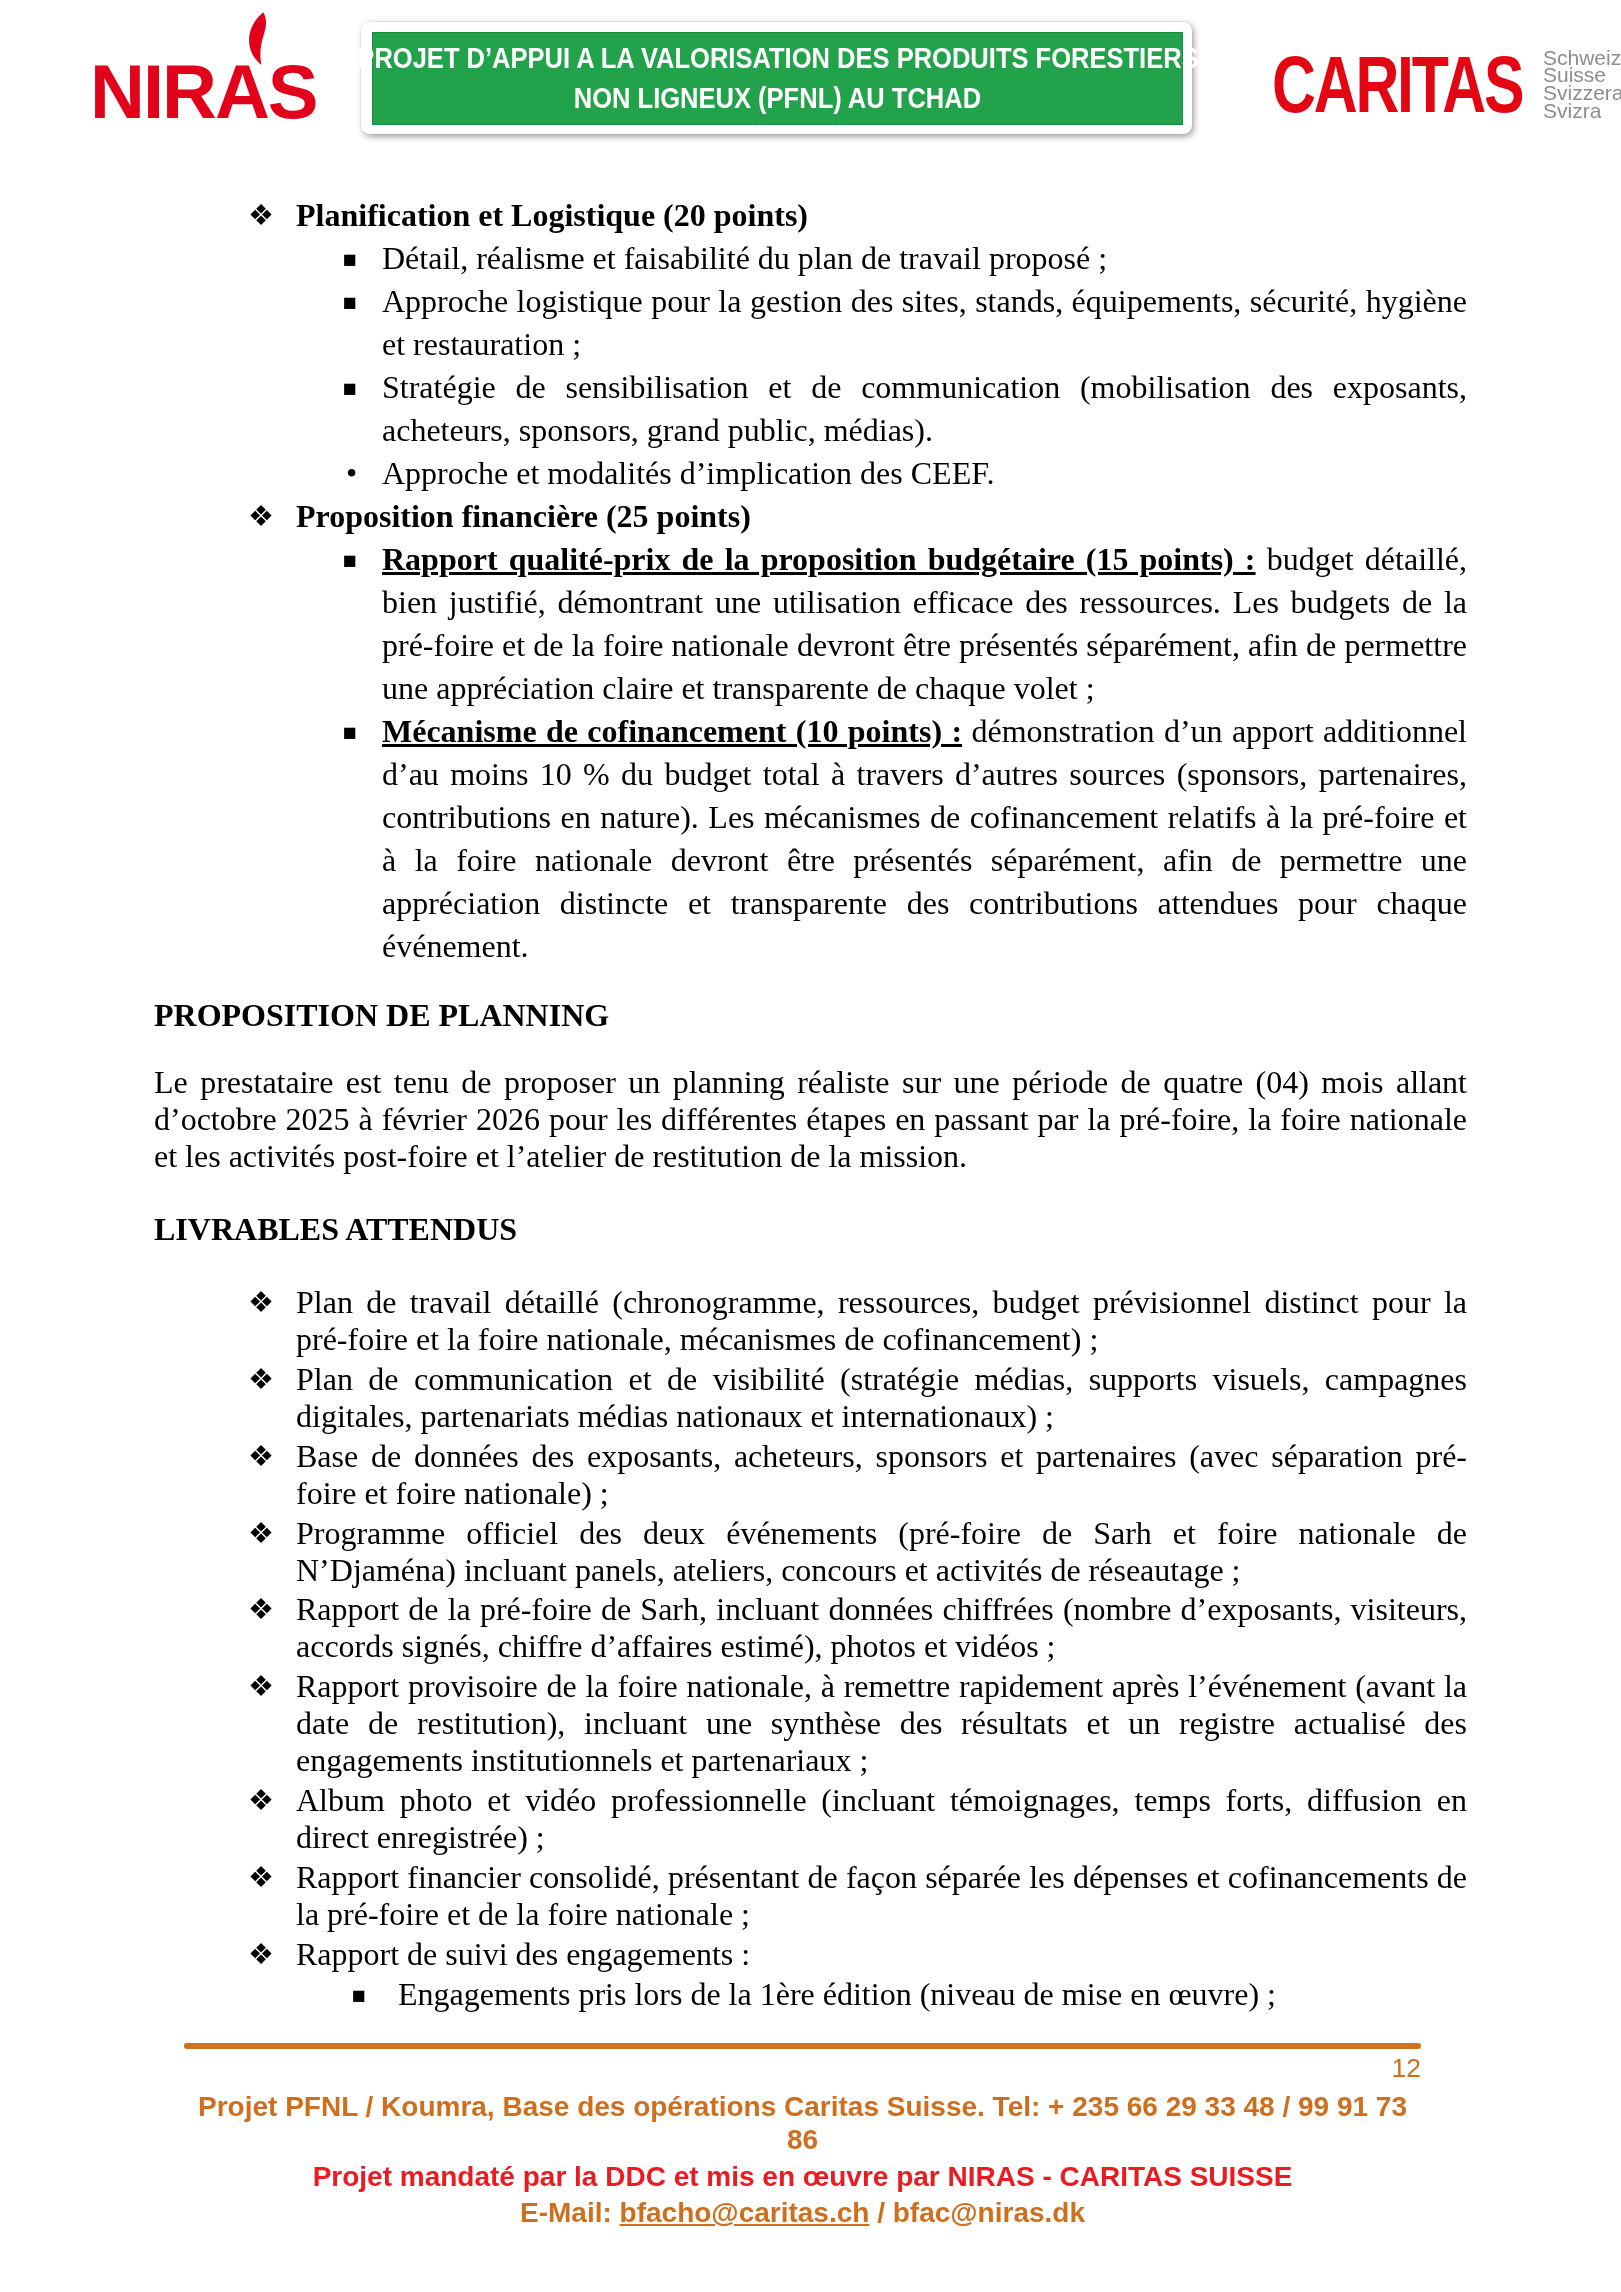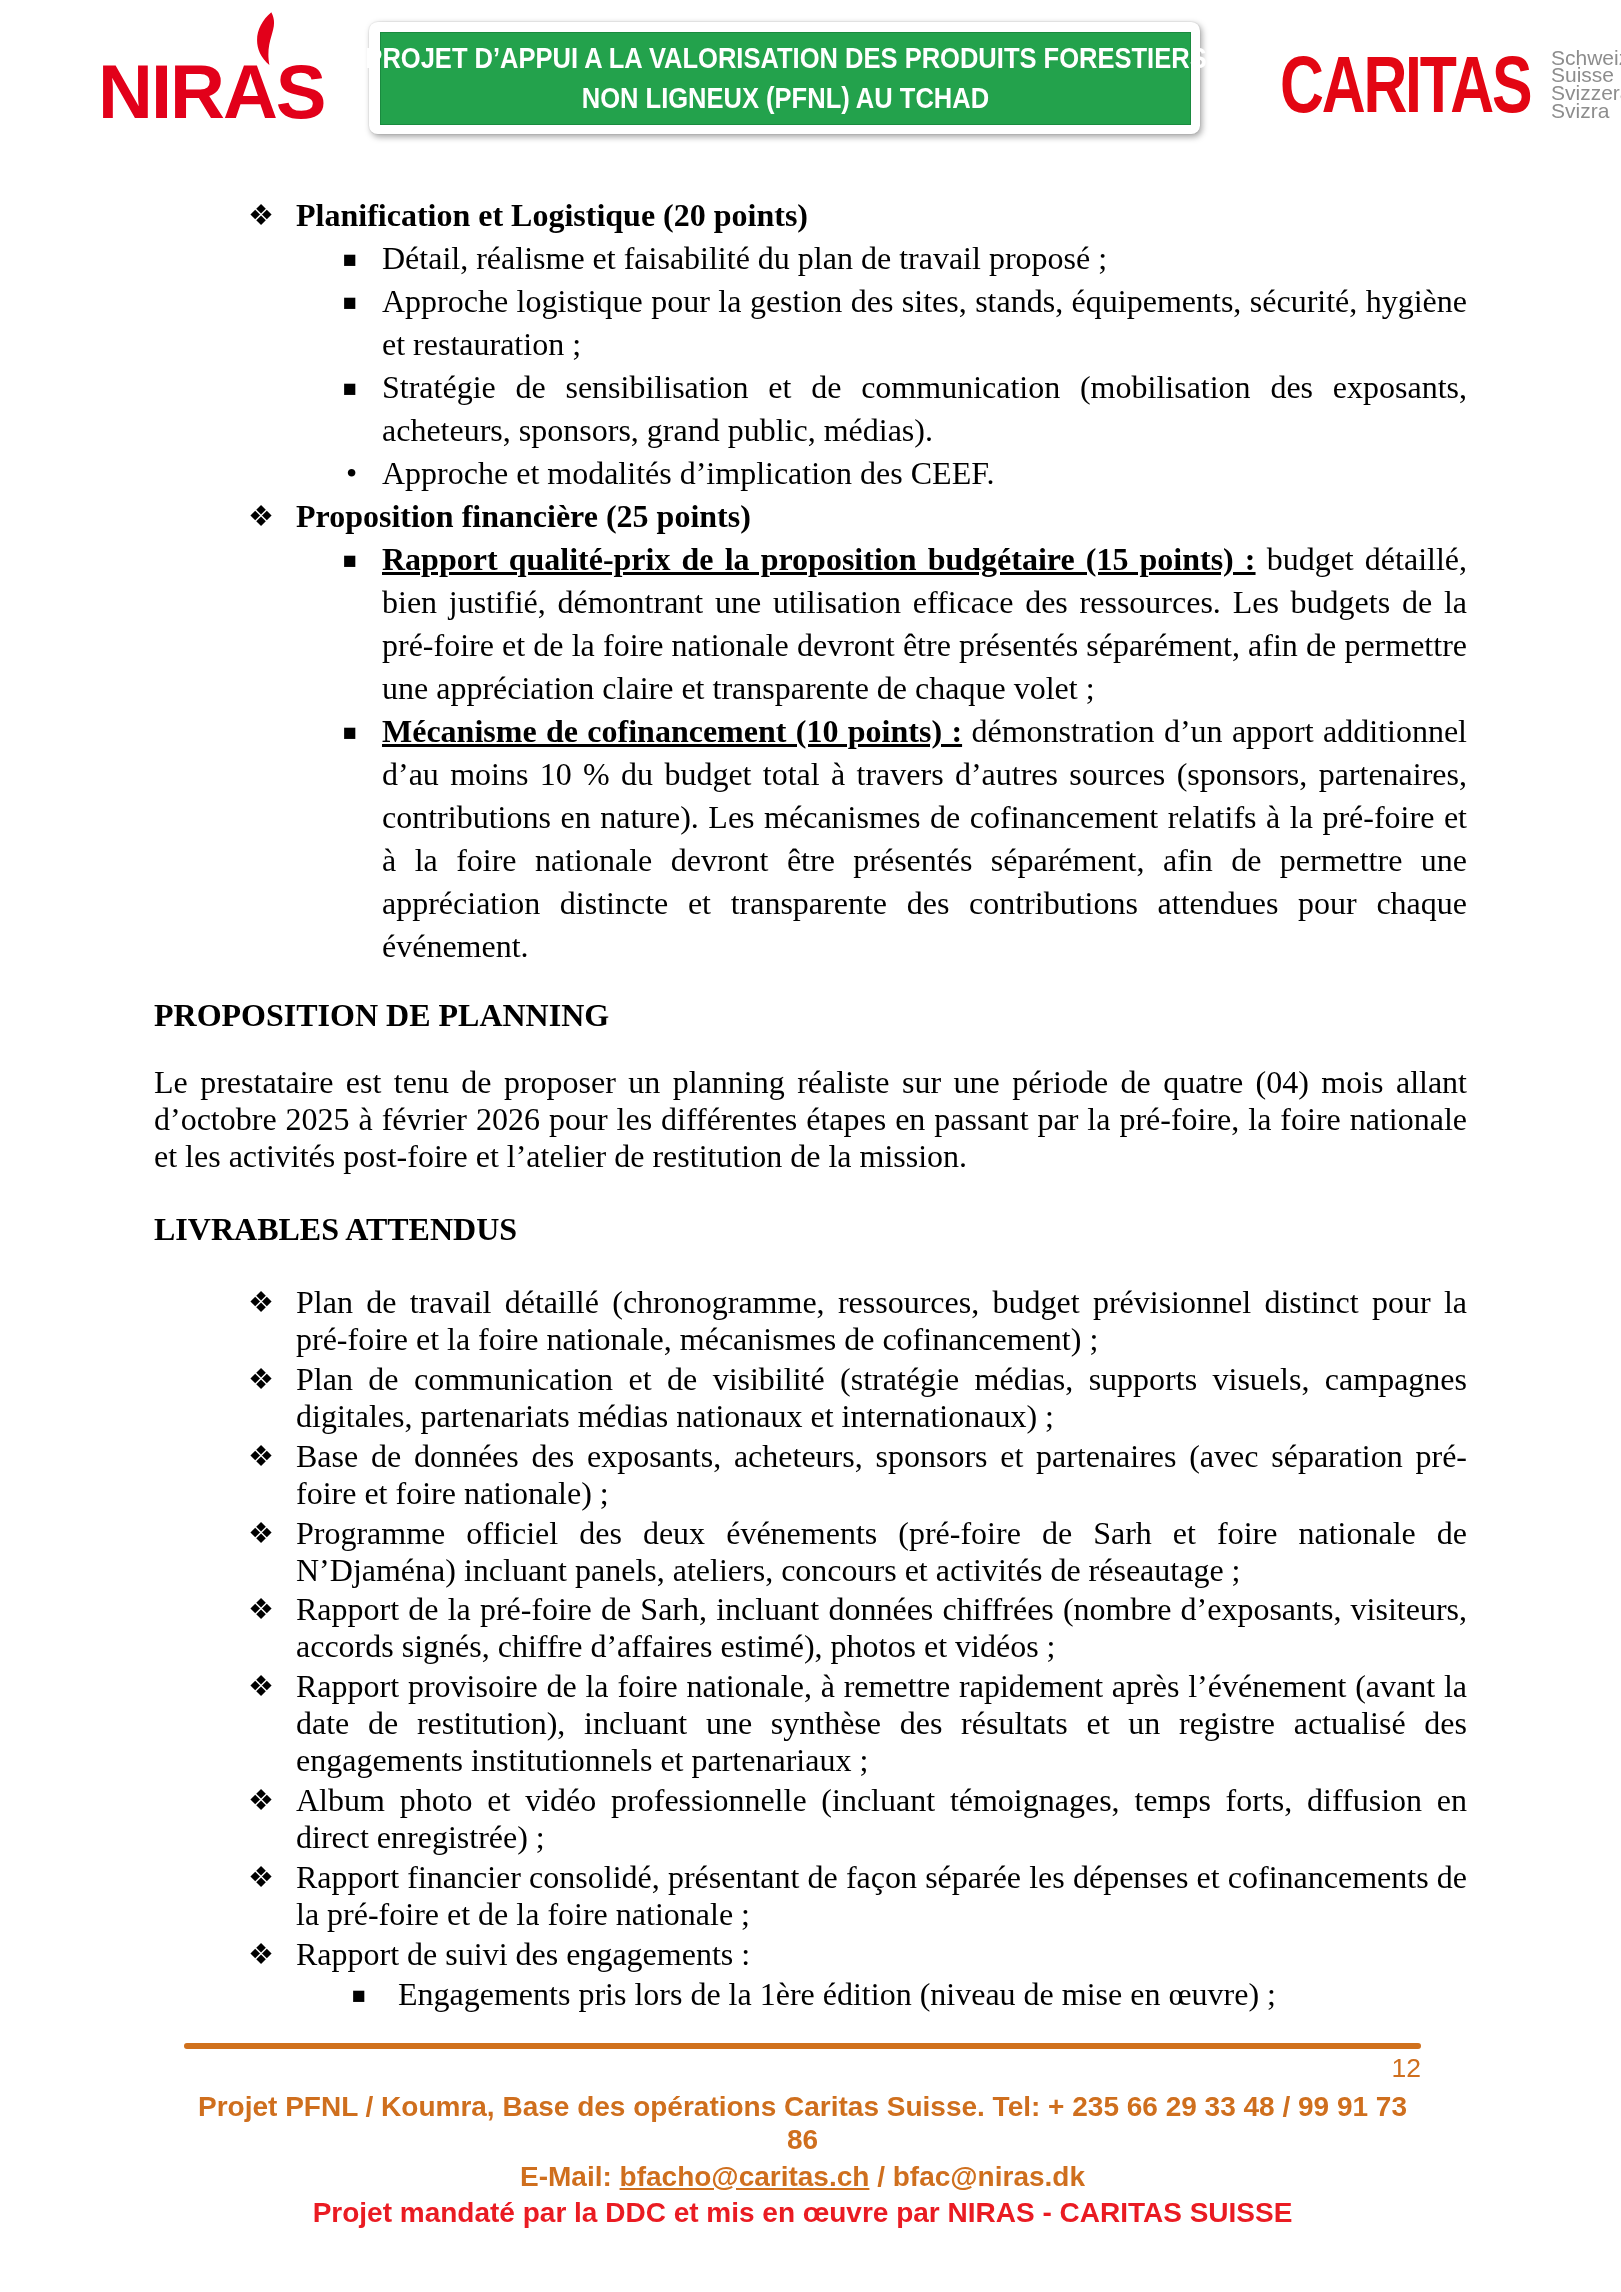--- a/index.html
+++ b/index.html
@@ -2,21 +2,21 @@
 <html><head>
 <meta charset="utf-8">
 <style>
   html,body { margin:0; padding:0; background:#ffffff; }
   .page {
     position:relative; width:1621px; height:2293px; background:#ffffff;
     font-family:"Liberation Serif", serif; color:#000; overflow:hidden;
   }
 
   
-  .hdr { position:absolute; left:8px; top:0; width:1479px; height:157px; }
+  .hdr { position:absolute; left:0; top:0; width:1479px; height:157px; }
   .niras { position:absolute; left:90px; top:11.8px; width:245px; height:120px; }
   .niras-text {
     position:absolute; left:0; bottom:2px; font-family:"Liberation Sans",sans-serif;
     font-weight:900; font-size:76px; line-height:1; color:#e2001a; letter-spacing:-2px;
   }
   .niras-flame { position:absolute; left:145px; top:0; width:41px; height:61px; }
 
   .banner-frame {
     position:absolute; left:361px; top:21.6px; width:831px; height:112px;
     background:#ffffff; border-radius:8.8px; box-sizing:border-box; padding:10.8px;
@@ -191,20 +191,20 @@
         <span class="mk mk-sq">■</span>
         <span>Engagements pris lors de la 1ère édition (niveau de mise en œuvre) ;</span>
       </div>
     </div>
   </div>
 
   <div class="ftr">
     <div class="ftr-rule"></div>
     <div class="pgnum">12</div>
     <div class="f-line f-orange">Projet PFNL / Koumra, Base des opérations Caritas Suisse. Tel: + 235 66 29 33 48 / 99 91 73 86</div>
+    <div class="f-line f-red">Projet mandaté par la DDC et mis en œuvre par NIRAS - CARITAS SUISSE</div>
     <div class="f-line f-orange2">
       <span>E-Mail: </span><a class="email-link">bfacho@caritas.ch</a><span> / </span><span>bfac@niras.dk</span>
     </div>
-    <div class="f-line f-red">Projet mandaté par la DDC et mis en œuvre par NIRAS - CARITAS SUISSE</div>
   </div>
 
 </div>
 
 
 </body></html>

